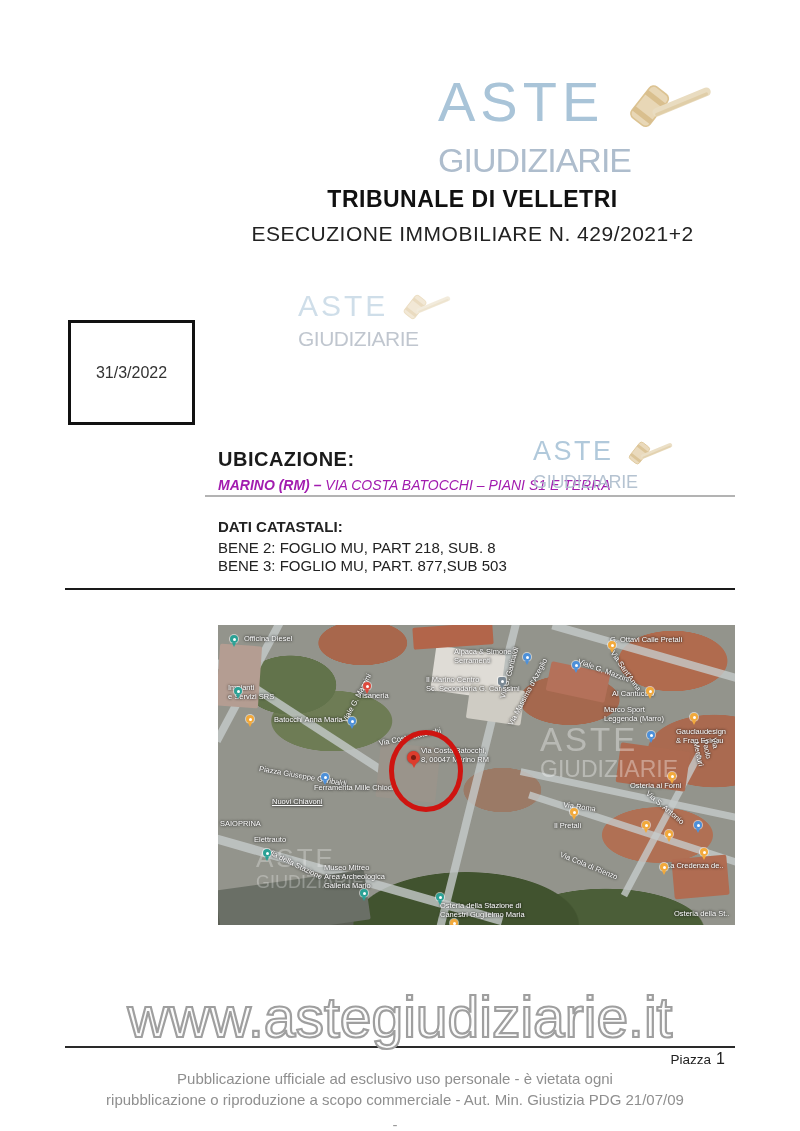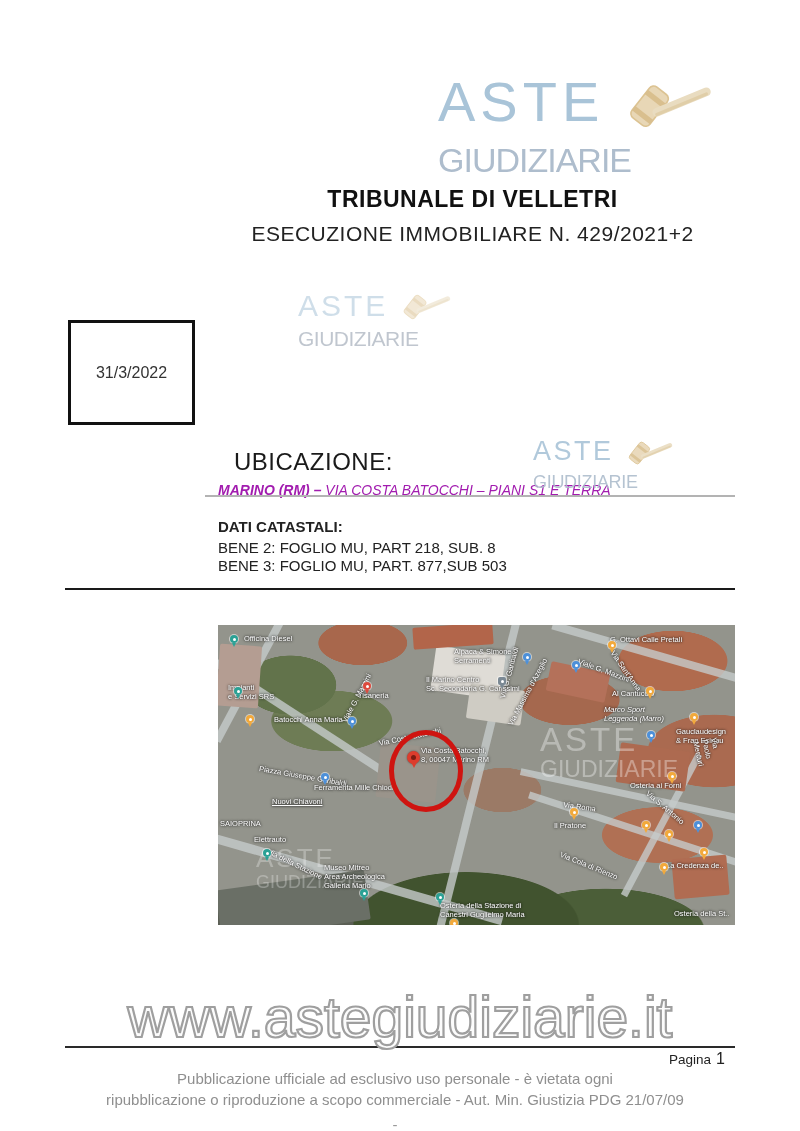--- a/index.html
+++ b/index.html
@@ -30,21 +30,21 @@
   .subtitle{font-size:21px;font-weight:400;letter-spacing:.5px;margin-top:9px;color:#222;}
 
   .date-box{position:absolute;left:68px;top:320px;width:121px;height:99px;border:3px solid #111;
             display:flex;align-items:center;justify-content:center;font-size:16px;color:#333;}
   .banner{position:absolute;left:210px;top:318px;width:525px;height:107px;background:#0c0c0c;z-index:2;
           color:#fff;text-align:center;font-weight:700;font-size:33px;letter-spacing:1px;
           display:flex;flex-direction:column;justify-content:center;gap:8px;}
 
   
   .ubicazione{position:absolute;left:218px;top:448px;width:480px;}
-  .ub-label{font-size:24px;font-weight:400;letter-spacing:.5px;margin-left:16px;}
+  .ub-label{font-size:20px;font-weight:700;letter-spacing:.5px;}
   .ub-value{font-size:14px;font-style:italic;margin-top:6px;color:#a21caf;}
   .ub-value b{font-weight:700;}
   .rule{position:absolute;}
   .rule-gray{left:205px;top:495px;width:530px;height:2px;background:#b3b3b3;}
   .rule-black1{left:65px;top:588px;width:670px;height:2px;background:#1a1a1a;}
   .rule-black2{left:65px;top:1046px;width:670px;height:2px;background:#2a2a2a;}
 
   .dati{position:absolute;left:218px;top:518px;width:480px;font-size:15px;line-height:18px;color:#222;}
   .dati-label{font-weight:700;margin-bottom:3px;}
 
@@ -208,41 +208,41 @@
       <span class="map-label" style="left: 280px; top: 72px; transform: rotate(-75deg);">Via G. Garibaldi</span>
       <span class="map-label" style="left: 236px; top: 22px;">Alpaca &amp; Simone
 Serramenti</span>
       <span class="map-label" style="left: 208px; top: 50px;">Il Marino Centro
 Sc. Secondaria G. Carissimi</span>
       <span class="map-label" style="left: 288px; top: 98px; transform: rotate(-62deg);">Via Massimo d'Azeglio</span>
       <span class="map-label" style="left: 362px; top: 32px; transform: rotate(20deg);">Viale G. Mazzini</span>
       <span class="map-label" style="left: 392px; top: 10px;">G. Ottavi Calle Pretali</span>
       <span class="map-label" style="left: 398px; top: 24px; transform: rotate(55deg);">Via Sant'Anna</span>
       <span class="map-label" style="left: 394px; top: 64px;">Al Cantuccio</span>
-      <span class="map-label" style="left: 386px; top: 80px; font-style: italic;">Marco Sport
+      <span class="map-label" style="left: 386px; top: 80px;">Marco Sport
 Leggenda (Marro)</span>
       <span class="map-label" style="left: 458px; top: 102px;">Gauclaudesign
 &amp; Fran Esinau</span>
       <span class="map-label" style="left: 500px; top: 112px; transform: rotate(78deg);">Via Paolo Mercuri</span>
       <span class="map-label" style="left: 160px; top: 114px; transform: rotate(-12deg);">Via Costa Batocchi</span>
       <span class="map-label" style="left: 203px; top: 121px;">Via Costa Batocchi,
 8, 00047 Marino RM</span>
       <span class="map-label" style="left: 42px; top: 139px; transform: rotate(10deg);">Piazza Giuseppe Garibaldi</span>
       <span class="map-label" style="left: 96px; top: 158px;">Ferramenta Mille Chiodi</span>
       <span class="map-label" style="left: 54px; top: 172px; text-decoration: underline;">Nuovi Chiavoni</span>
       <span class="map-label" style="left: 2px; top: 194px;">SAIOPRINA</span>
       <span class="map-label" style="left: 36px; top: 210px;">Elettrauto</span>
       <span class="map-label" style="left: 52px; top: 222px; transform: rotate(26deg);">Via della Stazione</span>
       <span class="map-label" style="left: 106px; top: 238px;">Museo Mitreo
 Area Archeologica
 Galleria Mario</span>
       <span class="map-label" style="left: 222px; top: 276px;">Osteria della Stazione di
 Canestri Guglielmo Maria</span>
       <span class="map-label" style="left: 346px; top: 175px; transform: rotate(8deg);">Via Roma</span>
-      <span class="map-label" style="left: 336px; top: 196px;">Il Pratone</span>
+      <span class="map-label" style="left: 336px; top: 196px;">Il Pretali</span>
       <span class="map-label" style="left: 344px; top: 225px; transform: rotate(22deg);">Via Cola di Rienzo</span>
       <span class="map-label" style="left: 412px; top: 156px;">Osteria ai Forni</span>
       <span class="map-label" style="left: 432px; top: 164px; transform: rotate(40deg);">Via S. Antonio</span>
       <span class="map-label" style="left: 448px; top: 236px;">La Credenza de..</span>
       <span class="map-label" style="left: 456px; top: 284px;">Osteria della St..</span>
       <span class="map-pin" style="left: 12px; top: 10px; color: rgb(43, 161, 149);"></span>
       <span class="map-pin" style="left: 16px; top: 62px; color: rgb(43, 161, 149);"></span>
       <span class="map-pin" style="left: 45px; top: 224px; color: rgb(43, 161, 149);"></span>
       <span class="map-pin" style="left: 142px; top: 264px; color: rgb(43, 161, 149);"></span>
       <span class="map-pin" style="left: 218px; top: 268px; color: rgb(43, 161, 149);"></span>
@@ -263,21 +263,21 @@
       <span class="map-pin" style="left: 429px; top: 106px; color: rgb(77, 144, 217);"></span>
       <span class="map-pin" style="left: 476px; top: 196px; color: rgb(77, 144, 217);"></span>
       <span class="map-pin" style="left: 103px; top: 148px; color: rgb(77, 144, 217);"></span>
       <span class="map-pin" style="left: 145px; top: 57px; color: rgb(221, 75, 62);"></span>
       <span class="map-pin" style="left: 280px; top: 52px; color: rgb(123, 137, 148); border-radius: 2px;"></span>
     </div>
 
   <div class="big-wm">www.astegiudiziarie.it</div>
   <div class="rule rule-black2"></div>
   <div class="pagina">
-    <span>Pagina</span><span class="pnum">1</span>
+    <span>Piazza</span><span class="pnum">1</span>
   </div>
   <div class="footer">
     <div>Pubblicazione ufficiale ad esclusivo uso personale - è vietata ogni</div>
     <div>ripubblicazione o riproduzione a scopo commerciale - Aut. Min. Giustizia PDG 21/07/09</div>
     <div class="dash">-</div>
   </div>
 
 </div>
 
 </body></html>

